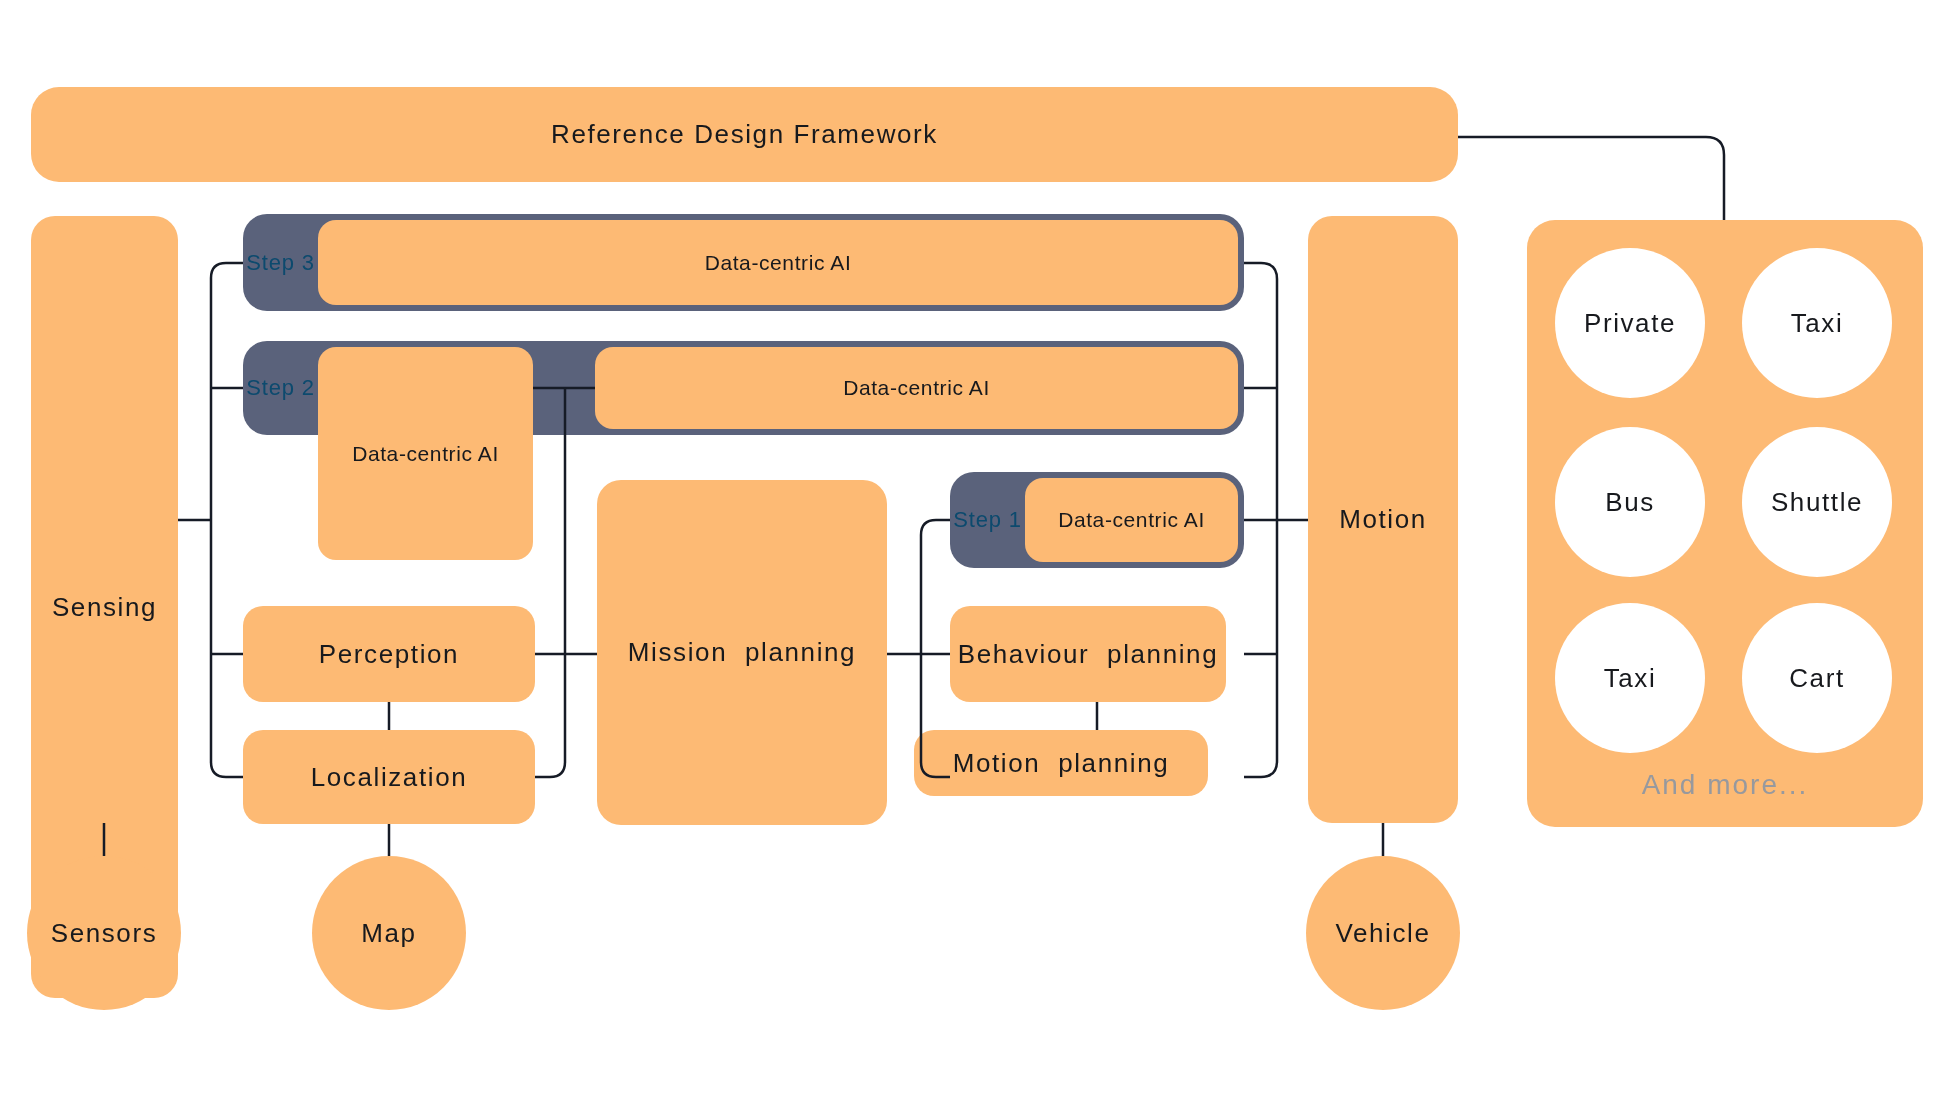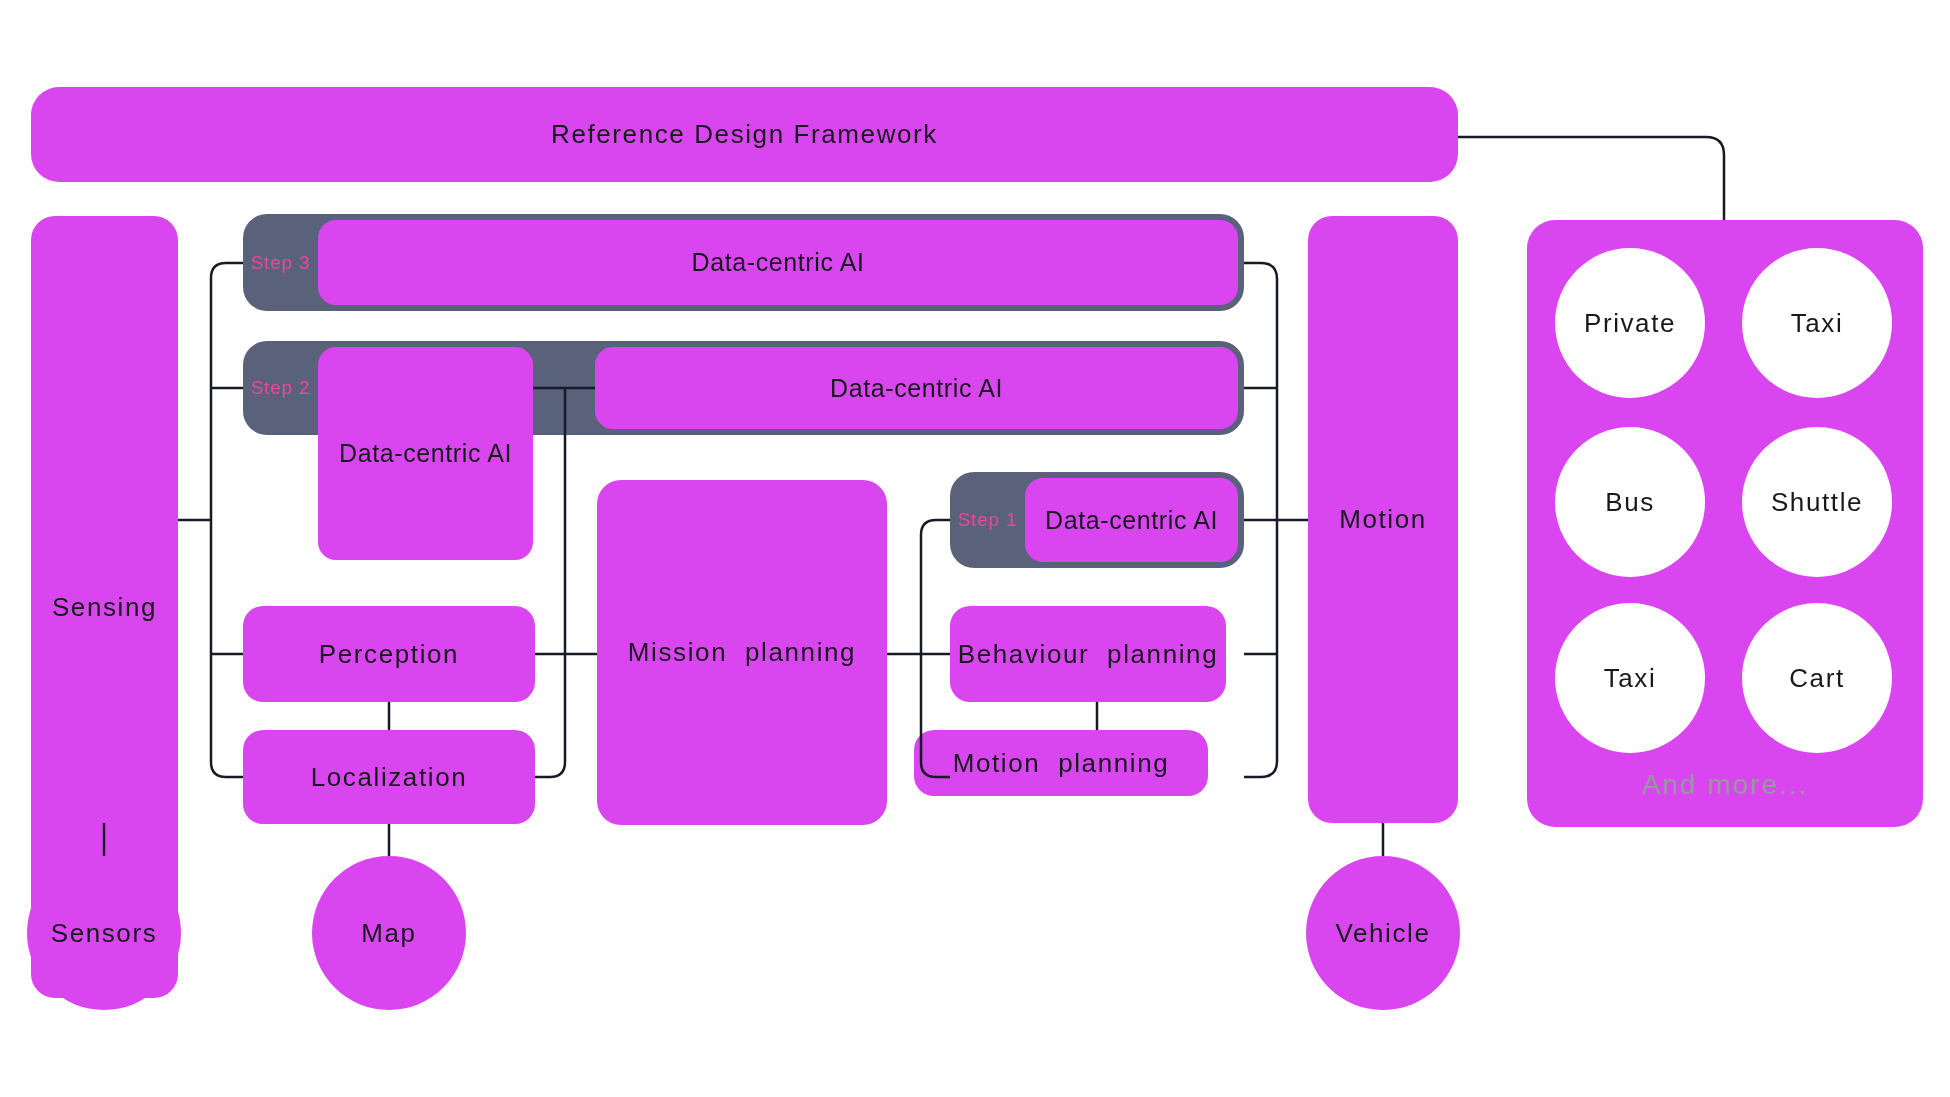--- a/index.html
+++ b/index.html
@@ -1,25 +1,25 @@
 <!DOCTYPE html>
 <html><head>
 <meta charset="utf-8">
 <style>
   html,body{margin:0;padding:0;background:#ffffff;}
   #stage{position:relative;width:1950px;height:1097px;background:#ffffff;overflow:hidden;
          font-family:"Liberation Sans", sans-serif;color:#17191d;}
   .abs{position:absolute;box-sizing:border-box;}
   .box{position:absolute;box-sizing:border-box;display:flex;align-items:center;justify-content:center;text-align:center;}
-  .light{background:#d946ef;}
+  .light{background:#fdba74;}
   .band{background:#5a627b;}
   .lbl{font-size:26px;letter-spacing:1.6px;color:#17191d;white-space:nowrap;}
-  .ai-lbl{font-size:25px;letter-spacing:0.6px;color:#17191d;white-space:nowrap;}
+  .ai-lbl{font-size:21px;letter-spacing:0.6px;color:#17191d;white-space:nowrap;}
   .wide{word-spacing:9px;}
-  .step-lbl{font-size:19px;letter-spacing:0.8px;color:#ec4899;white-space:nowrap;}
+  .step-lbl{font-size:22px;letter-spacing:0.8px;color:#0c4a6e;white-space:nowrap;}
   .circle{border-radius:50%;}
   .white-c{background:#ffffff;}
   .muted{font-size:28px;letter-spacing:2px;color:#97999e;white-space:nowrap;}
   .r18{border-radius:18px;} .r20{border-radius:20px;} .r24{border-radius:24px;} .r28{border-radius:28px;}
   #wires{position:absolute;left:0;top:0;z-index:6;pointer-events:none;}
   .bx{z-index:2;} .inner{z-index:3;}
 </style>
 </head>
 <body>
 

